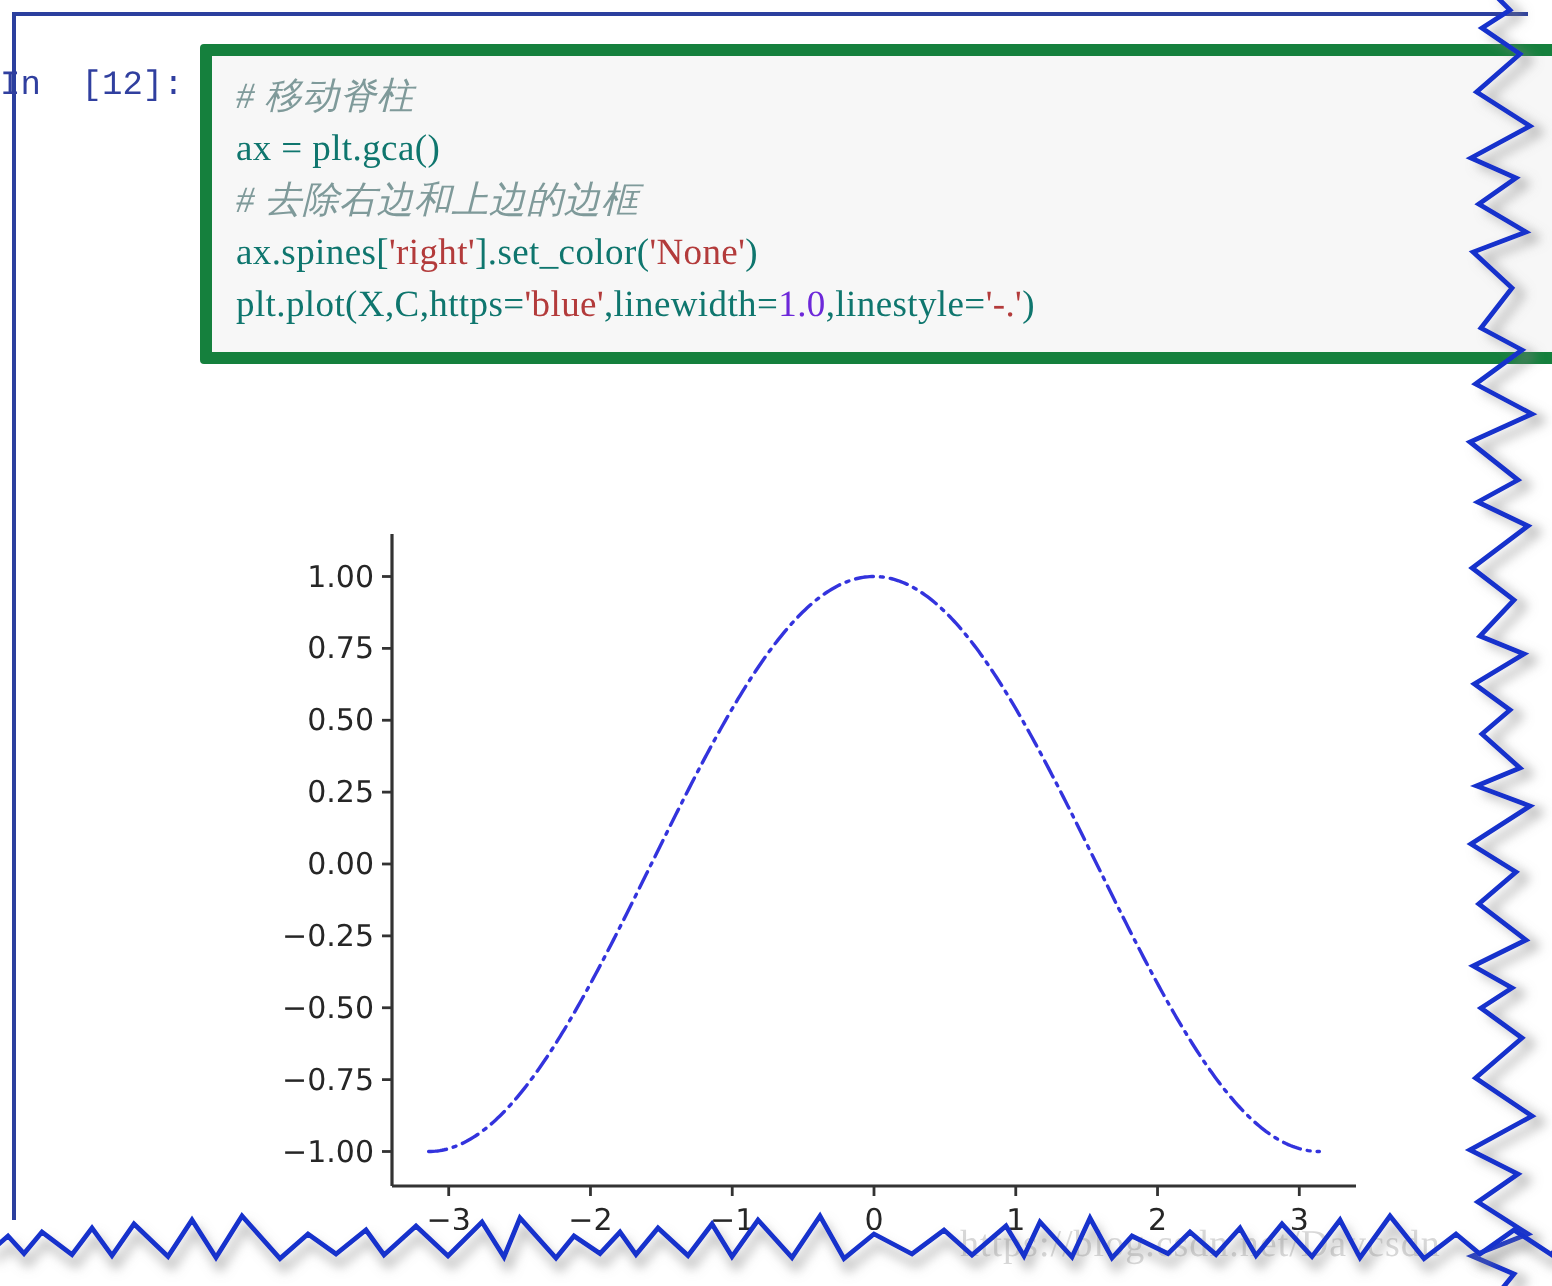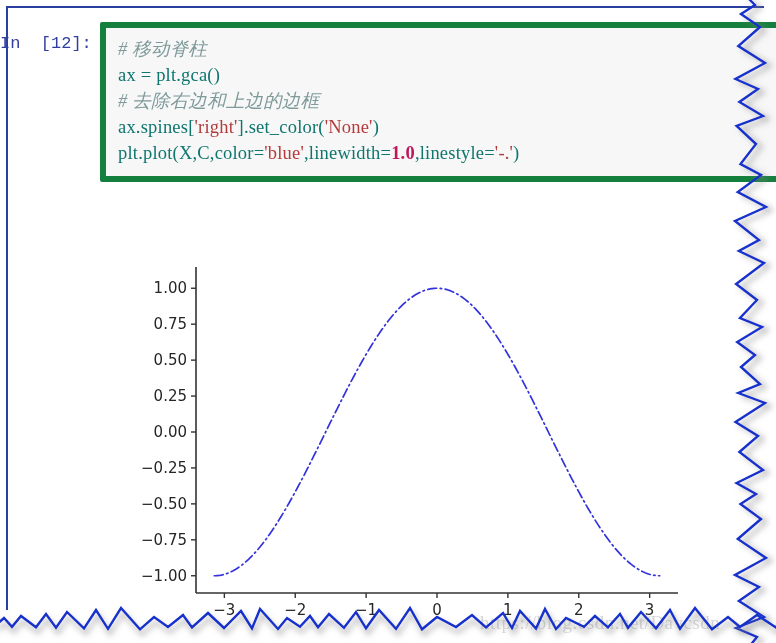--- a/index.html
+++ b/index.html
@@ -66,21 +66,21 @@
   .code-line {
     font-family: "Liberation Serif", serif;
     font-size: 18.5px;
     line-height: 26px;
     color: #1a1a1a;
     white-space: pre;
     letter-spacing: 0.2px;
   }
   .tok-comment { color: #7f9a9a; font-style: italic; }
   .tok-str     { color: #b33b3b; }
-  .tok-num     { color: #be185d; font-weight: bold; }
+  .tok-num     { color: #6d28d9; }
   .tok-op      { color: #0f766e; }
 
   
   .figure {
     position: absolute;
     left: 130px;
     top: 255px;
     width: 560px;
     height: 360px;
   }
@@ -121,21 +121,21 @@
   <div class="frame-left"></div>
 
   <div class="cell-row">
     <div class="prompt">In  [12]:</div>
 
     <div class="code-cell" id="code-cell">
         <div class="code-line"><span class="tok-comment"># 移动脊柱</span></div>
         <div class="code-line"><span class="tok-op">ax = plt.gca()</span></div>
         <div class="code-line"><span class="tok-comment"># 去除右边和上边的边框</span></div>
         <div class="code-line"><span class="tok-op">ax.spines[</span><span class="tok-str">'right'</span><span class="tok-op">].set_color(</span><span class="tok-str">'None'</span><span class="tok-op">)</span></div>
-        <div class="code-line"><span class="tok-op">plt.plot(X,C,color=</span><span class="tok-str">'blue'</span><span class="tok-op">,linewidth=</span><span class="tok-num">1.0</span><span class="tok-op">,linestyle=</span><span class="tok-str">'-.'</span><span class="tok-op">)</span></div>
+        <div class="code-line"><span class="tok-op">plt.plot(X,C,https=</span><span class="tok-str">'blue'</span><span class="tok-op">,linewidth=</span><span class="tok-num">1.0</span><span class="tok-op">,linestyle=</span><span class="tok-str">'-.'</span><span class="tok-op">)</span></div>
       </div>
   </div>
 
   <div class="figure">
     <svg id="plot-svg" width="560" height="360" viewBox="0 0 560 360">
         <line x1="66" y1="12" x2="66" y2="338" stroke="#333333" stroke-width="1.6"></line>
         <line x1="66" y1="338" x2="548" y2="338" stroke="#333333" stroke-width="1.6"></line>
         <line x1="61" y1="320.75" x2="66" y2="320.75" stroke="#333333" stroke-width="1.4"></line>
         <text x="57" y="325.75" text-anchor="end" class="tick-label">−1.00</text>
         <line x1="61" y1="284.8125" x2="66" y2="284.8125" stroke="#333333" stroke-width="1.4"></line>

